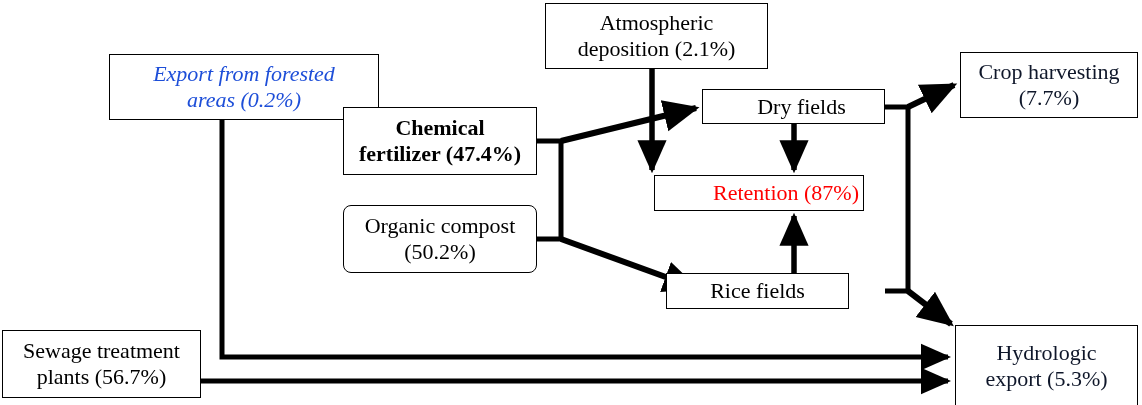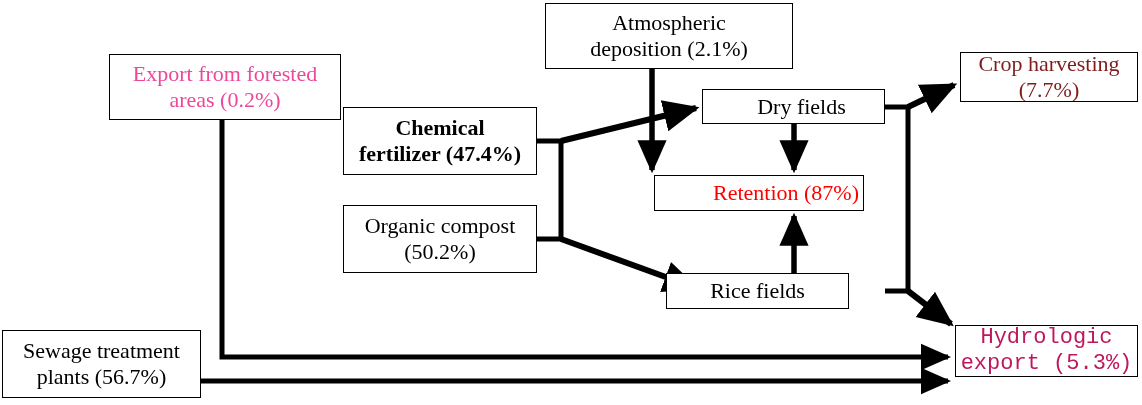--- a/index.html
+++ b/index.html
@@ -79,58 +79,58 @@
 
     <path d="M794,273 L794,216" fill="none" stroke="#000000" stroke-width="5.5" marker-end="url(#arrowhead)"></path>
 
     <path d="M885,107 L908,107 L908,291 L885,291" fill="none" stroke="#000000" stroke-width="5"></path>
 
     <path d="M908,107 L954,85" fill="none" stroke="#000000" stroke-width="6" marker-end="url(#arrowhead)"></path>
 
     <path d="M908,291 L951,324" fill="none" stroke="#000000" stroke-width="6" marker-end="url(#arrowhead)"></path>
   </svg>
 
-  <div class="node-box" style="left: 109px; top: 54px; width: 232px; height: 66px; color: #ec4899;">
+  <div class="node-box" style="left: 109px; top: 54px; width: 270px; height: 66px; color: #1d4ed8; font-style: italic;">
     <span class="node-label">Export from forested
 areas (0.2%)</span>
   </div>
 
   <div class="node-box" style="left: 343px; top: 107px; width: 194px; height: 68px; color: rgb(0, 0, 0); font-weight: bold;">
     <span class="node-label">Chemical
 fertilizer (47.4%)</span>
   </div>
 
-  <div class="node-box" style="left: 343px; top: 205px; width: 194px; height: 68px; color: rgb(0, 0, 0);">
+  <div class="node-box" style="left: 343px; top: 205px; width: 194px; height: 68px; color: rgb(0, 0, 0); border-radius: 8px;">
     <span class="node-label">Organic compost
 (50.2%)</span>
   </div>
 
-  <div class="node-box" style="left: 545px; top: 3px; width: 248px; height: 66px; color: rgb(0, 0, 0);">
+  <div class="node-box" style="left: 545px; top: 3px; width: 223px; height: 66px; color: rgb(0, 0, 0);">
     <span class="node-label">Atmospheric
 deposition (2.1%)</span>
   </div>
 
   <div class="node-box" style="left: 702px; top: 89px; width: 183px; height: 35px; color: rgb(0, 0, 0); padding-left: 16px;">
     <span class="node-label">Dry fields</span>
   </div>
 
   <div class="node-box retention" style="left: 654px; top: 175px; width: 210px; height: 36px; color: rgb(255, 0, 0); justify-content: flex-end;">
     <span class="node-label">Retention (87%)</span>
   </div>
 
   <div class="node-box" style="left: 666px; top: 273px; width: 183px; height: 36px; color: rgb(0, 0, 0);">
     <span class="node-label">Rice fields</span>
   </div>
 
-  <div class="node-box" style="left: 960px; top: 52px; width: 178px; height: 50px; color: #7f1d1d;">
+  <div class="node-box" style="left: 960px; top: 52px; width: 178px; height: 66px; color: #0f172a;">
     <span class="node-label">Crop harvesting
 (7.7%)</span>
   </div>
 
-  <div class="node-box" style="left: 955px; top: 325px; width: 183px; height: 52px; color: #be185d; font-family: Liberation Mono, monospace;">
+  <div class="node-box" style="left: 955px; top: 325px; width: 183px; height: 81px; color: #0f172a;">
     <span class="node-label">Hydrologic
 export (5.3%)</span>
   </div>
 
   <div class="node-box" style="left: 2px; top: 330px; width: 199px; height: 68px; color: rgb(0, 0, 0);">
     <span class="node-label">Sewage treatment
 plants (56.7%)</span>
   </div>
 
 </div>

